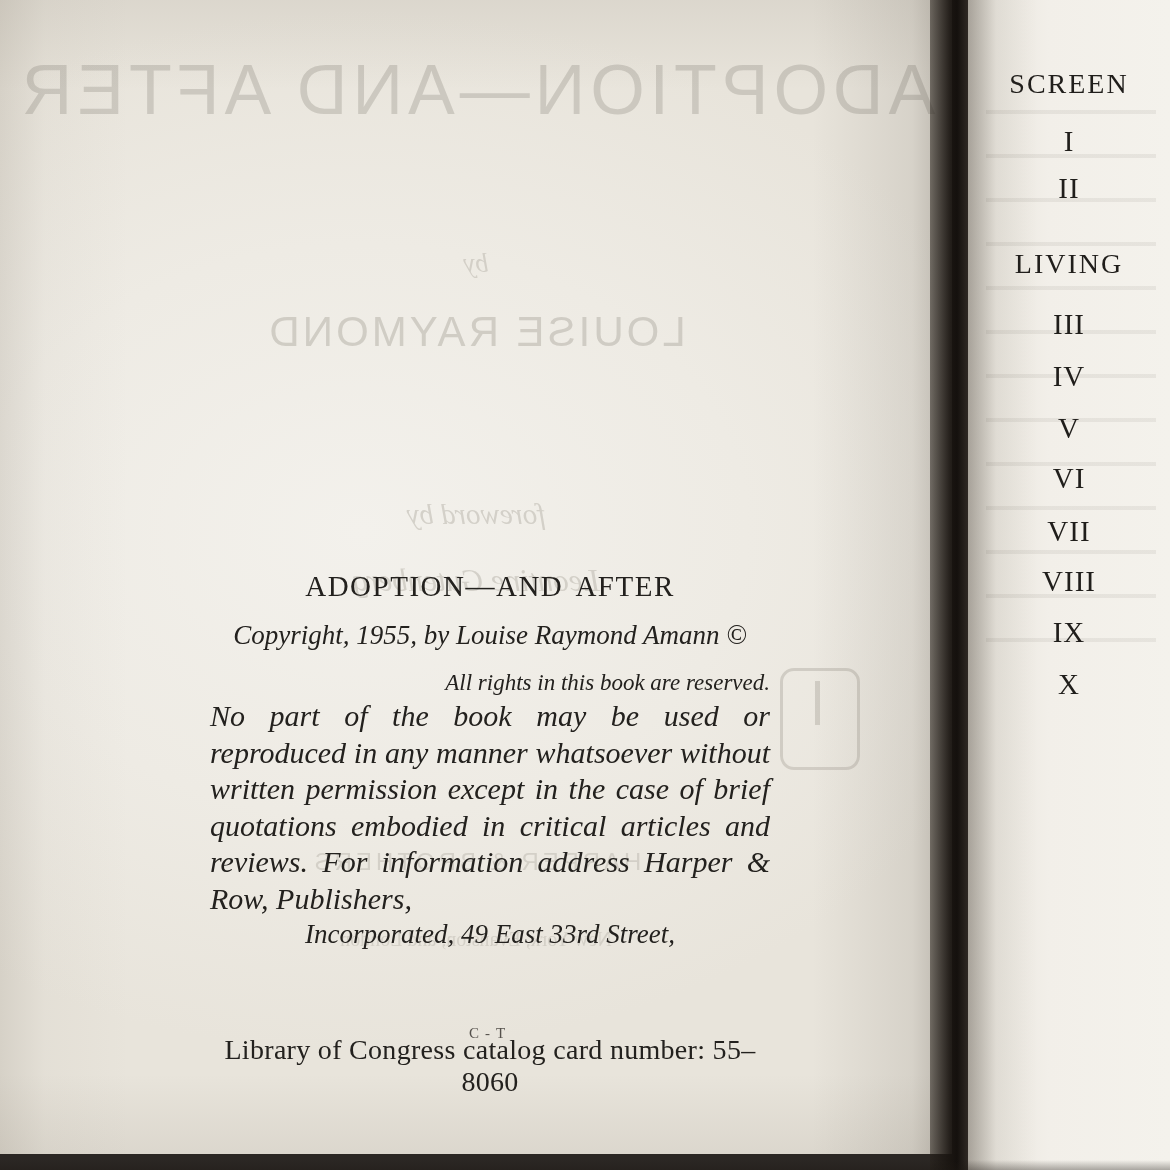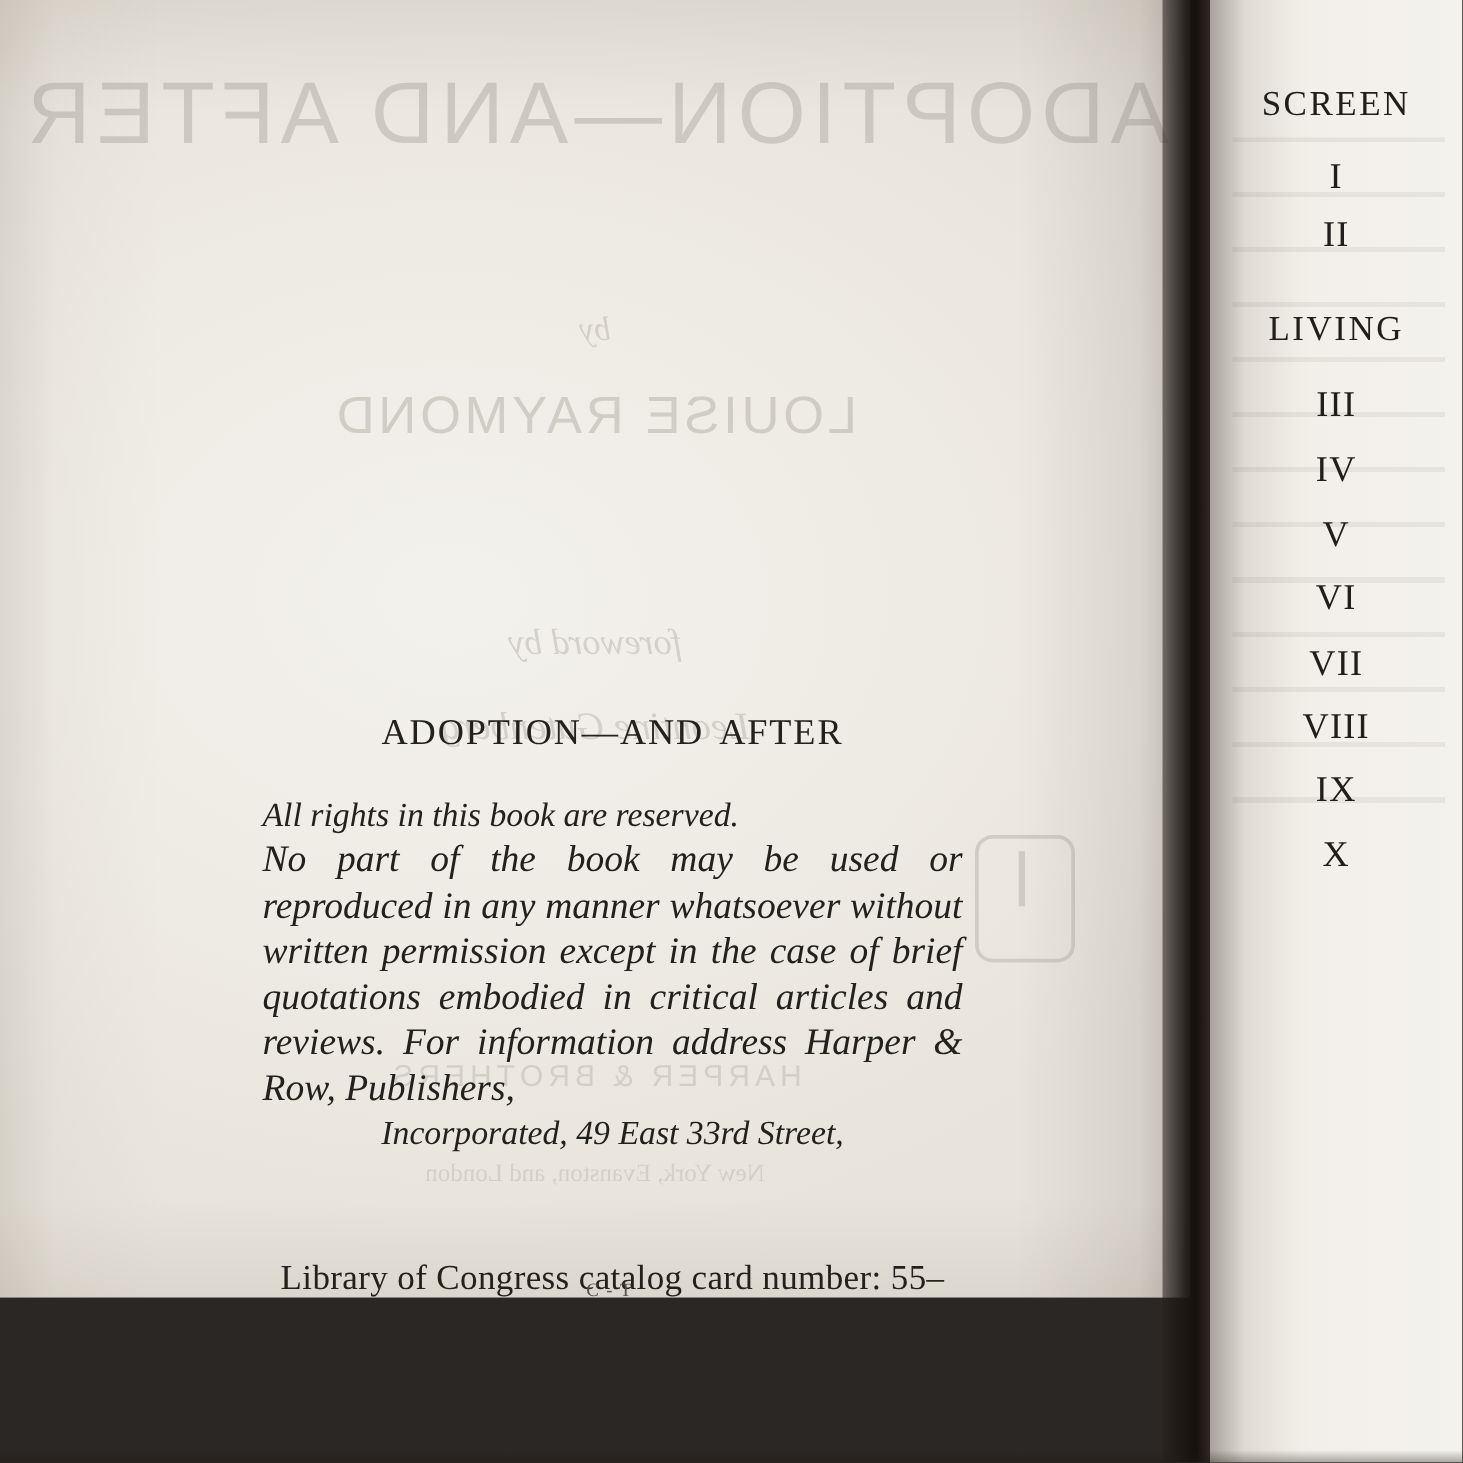--- a/index.html
+++ b/index.html
@@ -20,21 +20,21 @@
     height: 1170px;
     overflow: hidden;
   }
 
   
   .left-page {
     position: absolute;
     left: 0;
     top: 0;
     width: 952px;
-    height: 1038px;
+    height: 1154px;
     background:
       radial-gradient(ellipse 700px 520px at 38% 46%, #f3f1ec 0%, #eeebe4 55%, #e8e4db 100%);
     overflow: hidden;
   }
   
   .left-page::after {
     content: "";
     position: absolute;
     inset: 0;
     background:
@@ -165,22 +165,22 @@
   }
   .cp-italic {
     font-style: italic;
     text-align: center;
     font-size: 27px;
     line-height: 1.22;
   }
   .cp-gap { height: 18px; }
   .cp-reserved {
     font-style: italic;
-    text-align: left;
-    font-size: 27px;
+    text-align: right;
+    font-size: 23px;
   }
   .cp-para {
     font-style: italic;
     font-size: 30px;
     line-height: 1.22;
     text-align: justify;
     margin-top: 2px;
   }
   .cp-addr {
     font-style: italic;
@@ -300,20 +300,21 @@
       <div class="ghost-author">LOUISE RAYMOND</div>
       <div class="ghost-fw">foreword by</div>
       <div class="ghost-fw-name">Leontine Gutenberg</div>
       <div class="ghost-pub">HARPER &amp; BROTHERS</div>
       <div class="ghost-pub2">New York, Evanston, and London</div>
     </div>
     <div class="ghost-mark"></div>
 
     <div class="copy-block">
       <div class="cp-title">ADOPTION—AND AFTER</div>
+      <div class="cp-italic">Copyright, 1955, by Louise Raymond Amann ©</div>
       <div class="cp-gap"></div>
       <div class="cp-reserved">All rights in this book are reserved.</div>
       <div class="cp-para">No part of the book may be used or reproduced in any manner whatsoever without written permission except in the case of brief quotations embodied in critical articles and reviews. For information address Harper &amp; Row, Publishers,</div>
       <div class="cp-addr">Incorporated, 49 East 33rd Street,</div>
       <div class="cp-loc">Library of Congress catalog card number: 55–8060</div>
       <div class="cp-code">C-T</div>
     </div>
   </div>
 
   <div class="gutter"></div>

